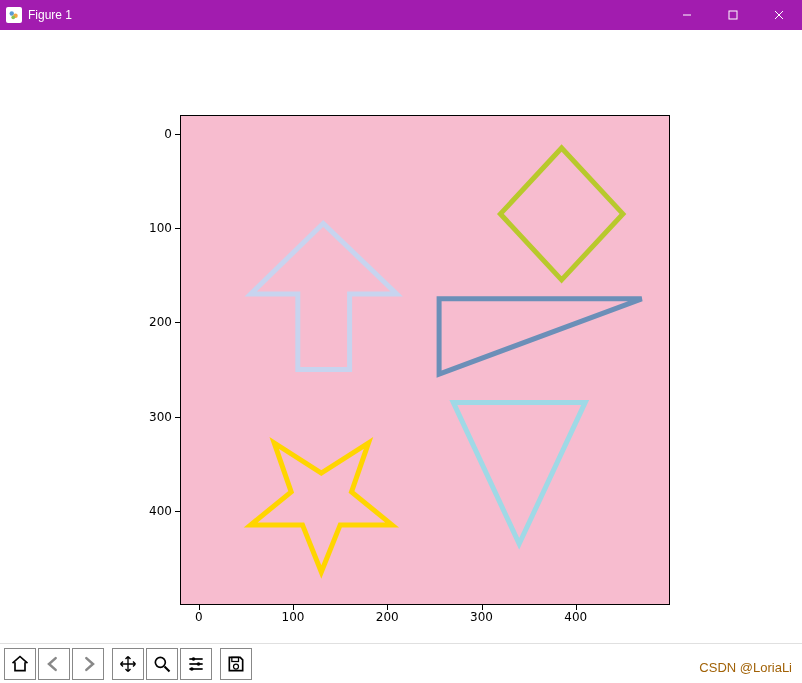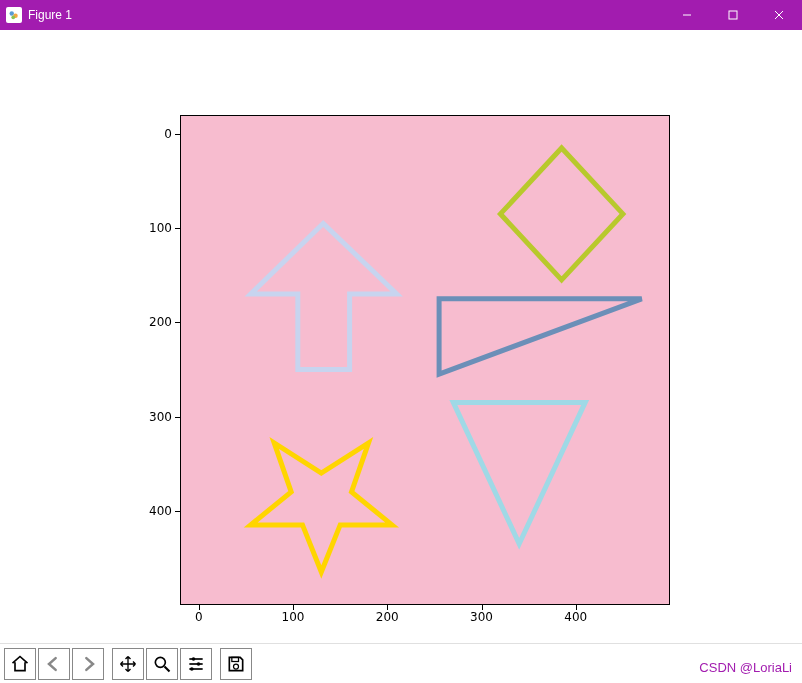--- a/index.html
+++ b/index.html
@@ -95,21 +95,21 @@
       display: flex; align-items: center; justify-content: center;
       cursor: pointer;
     }
     .tb-sep { width: 6px; }
     .tb-btn svg { width: 20px; height: 20px; }
     .watermark {
       position: absolute;
       right: 10px;
       bottom: 8px;
       font-size: 13px;
-      color: #a21caf;
+      color: #a16207;
       font-family: Arial, sans-serif;
       pointer-events: none;
     }
   </style>
 </head>
 <body>
 
 <div class="titlebar">
   <div class="titlebar-icon">
     <svg viewBox="0 0 16 16">

